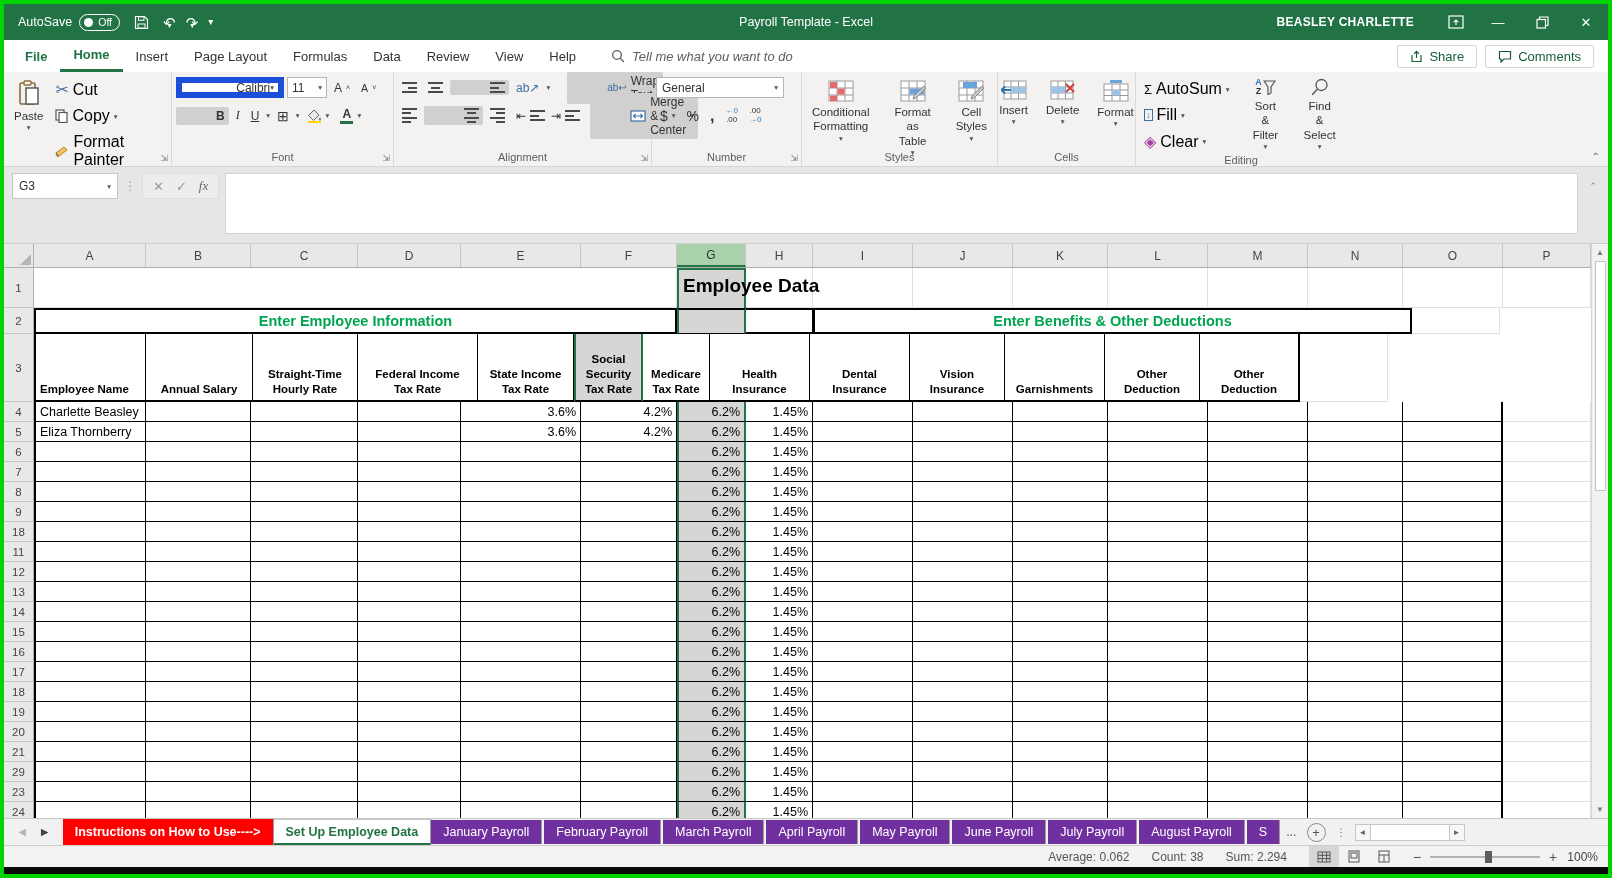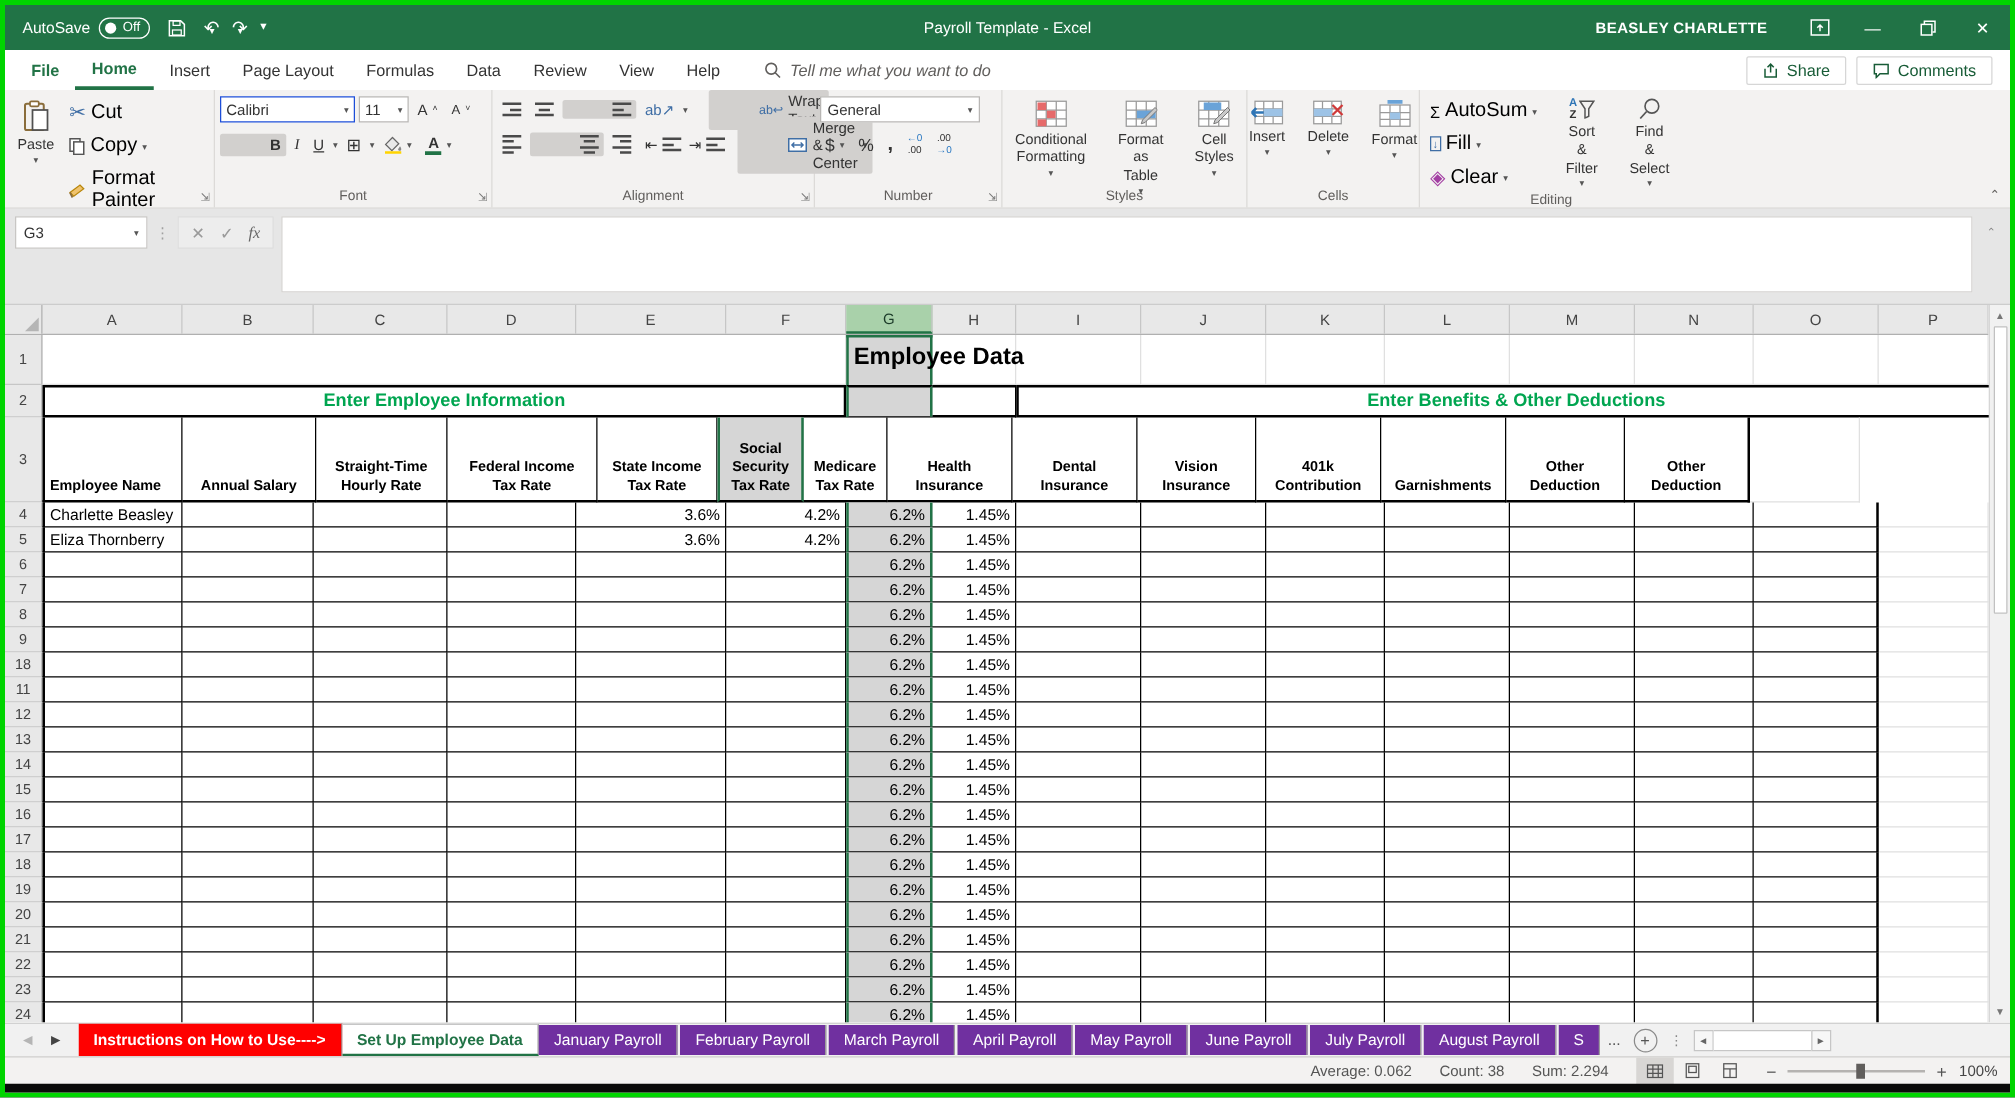--- a/index.html
+++ b/index.html
@@ -36,21 +36,21 @@
   .rgroup { display: flex; flex-direction: column; border-right: 1px solid #dcdad8; padding: 4px 4px 0 4px; position: relative; }
   .rgroup-body { flex: 1; display: flex; align-items: flex-start; gap: 2px; }
   .rgroup-label { height: 18px; text-align: center; font-size: 11px; color: #605e5c; display:flex; align-items:center; justify-content:center; gap:6px; }
   .launcher { position: absolute; right: 3px; bottom: 3px; font-size: 9px; color: #7a7a7a; cursor: pointer; }
   .bigbtn { display: flex; flex-direction: column; align-items: center; justify-content: flex-start; padding: 4px 6px; font-size: 11.5px; color: #333; text-align: center; line-height: 1.25; cursor: pointer; height: 70px; }
   .bigbtn .bicon { font-size: 20px; margin-bottom: 3px; line-height: 1.1; }
   .dd { font-size: 7.5px; color: #555; }
   .smallrow { display: flex; align-items: center; gap: 3px; height: 23px; font-size: 12px; color: #333; }
   .sbtn { display: flex; align-items: center; gap: 4px; padding: 2px 4px; cursor: pointer; border-radius: 2px; }
   .sbtn.pressed, .bigpress { background: #d2d0ce; padding-left: 40px; }
-  .fontbox { width: 108px; height: 21px; border: 1px solid #1d4ed8; background: #fff; font-size: 12px; display: flex; align-items: center; padding: 0 4px; justify-content: space-between; cursor: pointer;}
+  .fontbox { width: 108px; height: 21px; border: 6px solid #1d4ed8; background: #fff; font-size: 12px; display: flex; align-items: center; padding: 0 4px; justify-content: flex-end; cursor: pointer;}
   .sizebox { width: 40px; height: 21px; border: 1px solid #b8b6b4; background: #fff; font-size: 12px; display: flex; align-items: center; padding: 0 4px; justify-content: space-between; cursor: pointer;}
   .colcol { display: flex; flex-direction: column; gap: 4px; padding-top: 2px; }
   .ico-lines { display: inline-flex; flex-direction: column; gap: 2.5px; width: 15px; }
   .ico-lines i { height: 2px; background: #4a4a4a; display: block; width: 15px; }
   .al-c i:nth-child(even){ width: 9px; margin: 0 auto; }
   .al-l i:nth-child(even){ width: 9px; }
   .al-r i:nth-child(even){ width: 9px; margin-left: auto; }
   .generalbox { width: 128px; height: 21px; border: 1px solid #b8b6b4; background: #fff; font-size: 12px; display: flex; align-items: center; justify-content: space-between; padding: 0 5px; cursor: pointer; }
   .decico { display: inline-flex; flex-direction: column; font-size: 8px; line-height: 1.1; color: #333; align-items: center; }
   .decico b { color: #2b79c2; font-weight: normal; }
@@ -606,21 +606,21 @@
             <div class="cell c-ghost" style="width: 100px;"></div>
             <div class="cell c-ghost" style="width: 95px;"></div>
             <div class="cell c-ghost" style="width: 100px;"></div>
             <div class="cell c-ghost" style="width: 88px;"></div>
           </div>
           <div class="grow" style="height: 26px;">
             <div class="rowh">2</div>
             <div class="cell c-section" style="width: 643px;">Enter Employee Information</div>
             <div class="cell c-sel c-thicktop" style="width: 69px; border-bottom: 1px solid rgb(0, 0, 0);"></div>
             <div class="cell c-data c-thicktop" style="width: 67px; border-bottom: 2px solid rgb(0, 0, 0);"></div>
-            <div class="cell c-section" style="width: 800px;">Enter Benefits &amp; Other Deductions</div>
+            <div class="cell c-section" style="width: 599px;">Enter Benefits &amp; Other Deductions</div>
             <div class="cell c-ghost" style="width: 88px;"></div>
           </div>
           <div class="grow" style="height: 68px;">
             <div class="rowh">3</div>
             <div class="cell c-head c-outerL" style="width: 112px; justify-content: flex-start; text-align: left; padding-left: 4px;">Employee  Name</div>
             <div class="cell c-head" style="width: 107px;">Annual Salary</div>
             <div class="cell c-head" style="width: 105px;">Straight-Time
 Hourly Rate</div>
             <div class="cell c-head" style="width: 120px;">Federal Income
 Tax Rate</div>
@@ -630,22 +630,20 @@
 Security
 Tax Rate</div>
             <div class="cell c-head" style="width: 67px;">Medicare
 Tax Rate</div>
             <div class="cell c-head" style="width: 100px;">Health
 Insurance</div>
             <div class="cell c-head" style="width: 100px;">Dental
 Insurance</div>
             <div class="cell c-head" style="width: 95px;">Vision
 Insurance</div>
-            <div class="cell c-head" style="width: 100px;">401k
-Contribution</div>
             <div class="cell c-head" style="width: 100px;">Garnishments</div>
             <div class="cell c-head" style="width: 95px;">Other
 Deduction</div>
             <div class="cell c-head c-outerR" style="width: 100px;">Other
 Deduction</div>
             <div class="cell c-ghost" style="width: 88px;"></div>
           </div>
           <div class="grow" style="height: 20px;">
             <div class="rowh">4</div>
             <div class="cell c-data c-left c-outerL" style="width: 112px;">Charlette Beasley</div>
@@ -982,21 +980,21 @@
             <div class="cell c-data c-right" style="width: 100px;"></div>
             <div class="cell c-data c-right" style="width: 100px;"></div>
             <div class="cell c-data c-right" style="width: 95px;"></div>
             <div class="cell c-data c-right" style="width: 100px;"></div>
             <div class="cell c-data c-right" style="width: 100px;"></div>
             <div class="cell c-data c-right" style="width: 95px;"></div>
             <div class="cell c-data c-right c-outerR" style="width: 100px;"></div>
             <div class="cell c-ghost" style="width: 88px;"></div>
           </div>
           <div class="grow" style="height: 20px;">
-            <div class="rowh">22</div>
+            <div class="rowh">29</div>
             <div class="cell c-data c-left c-outerL" style="width: 112px;"></div>
             <div class="cell c-data c-right" style="width: 105px;"></div>
             <div class="cell c-data c-right" style="width: 107px;"></div>
             <div class="cell c-data c-right" style="width: 103px;"></div>
             <div class="cell c-data c-right" style="width: 120px;"></div>
             <div class="cell c-data c-right" style="width: 96px;"></div>
             <div class="cell c-data c-right c-sel" style="width: 69px;">6.2%</div>
             <div class="cell c-data c-right" style="width: 67px;">1.45%</div>
             <div class="cell c-data c-right" style="width: 100px;"></div>
             <div class="cell c-data c-right" style="width: 100px;"></div>

